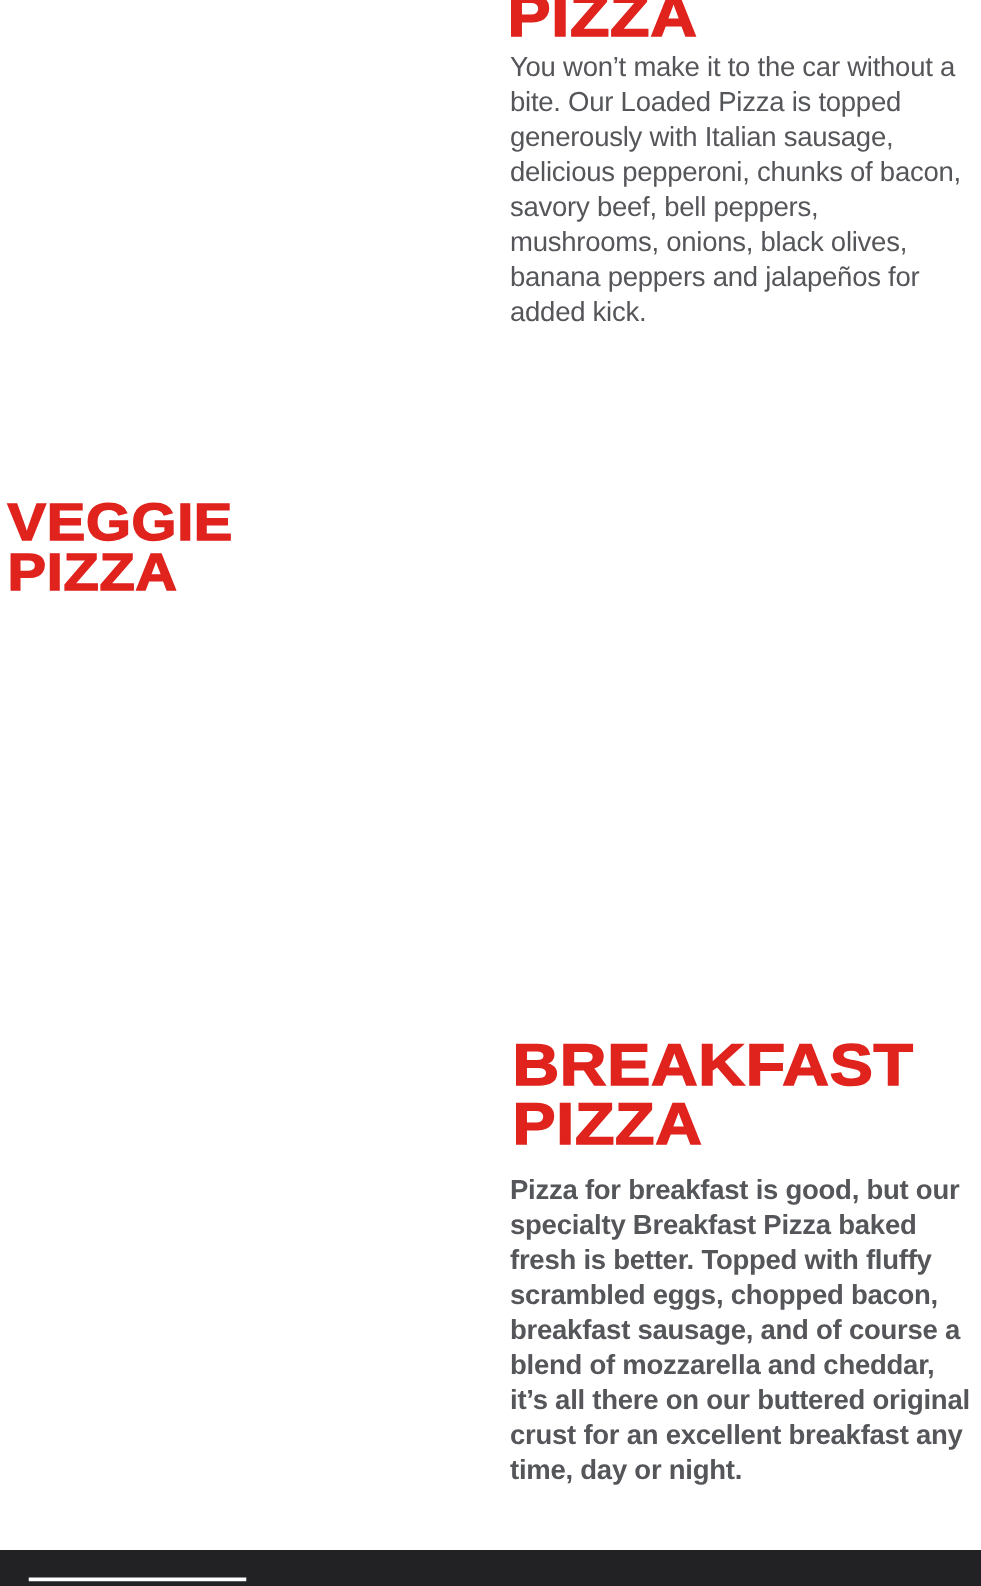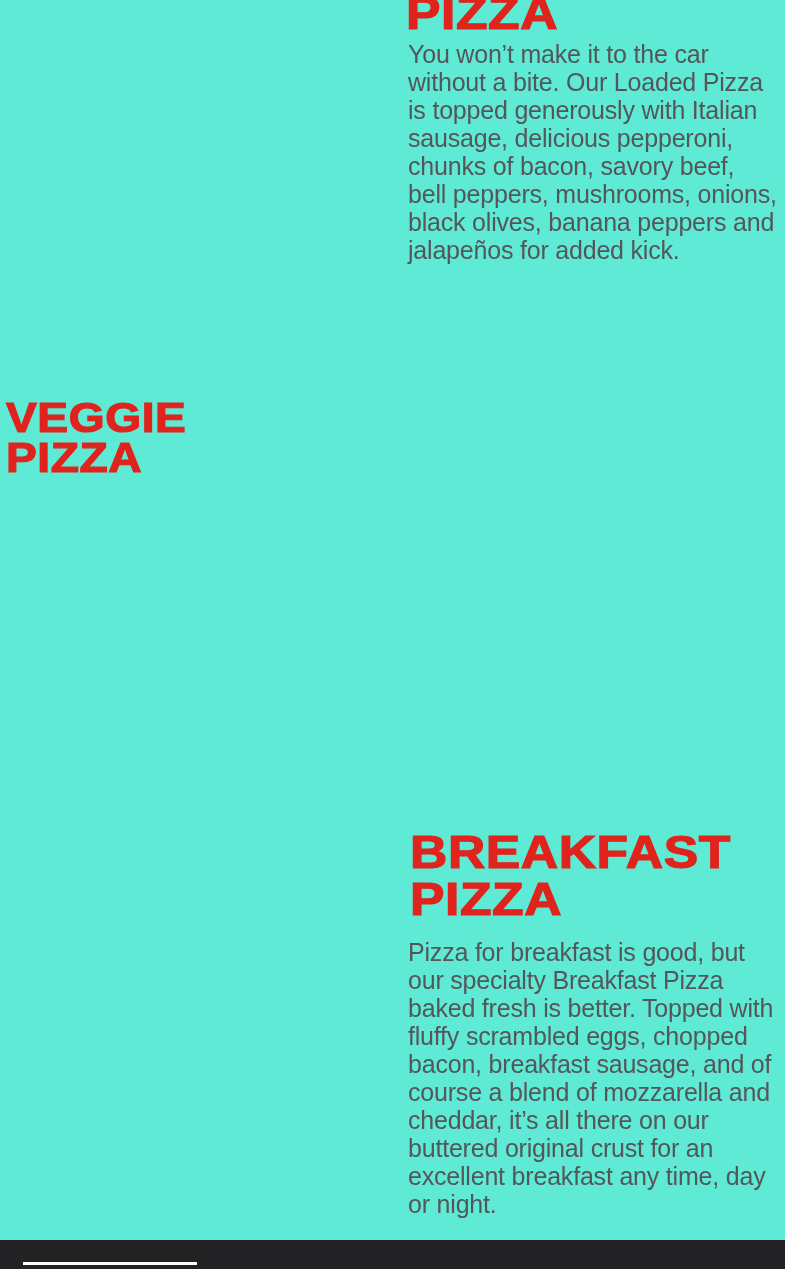--- a/index.html
+++ b/index.html
@@ -4,41 +4,41 @@
 <style>
   html, body {
     margin: 0;
     padding: 0;
     background: #c4c3c5;
   }
   .page {
     position: relative;
     width: 785px;
     height: 1269px;
-    background: #5eead4;
+    background: #ffffff;
     overflow: hidden;
     font-family: "Liberation Sans", sans-serif;
   }
   .heading {
     position: absolute;
     margin: 0;
     color: #e0231d;
     font-weight: bold;
     letter-spacing: 0.5px;
     transform: scaleX(1.1);
     transform-origin: left top;
     white-space: nowrap;
     -webkit-text-stroke: 1.2px #e0231d;
   }
   .heading .hl { display: block; }
   .body-text {
     position: absolute;
     margin: 0;
     color: #55565a;
-    font-size: 25px;
+    font-size: 22px;
     line-height: 28px;
     letter-spacing: -0.2px;
   }
   
   .h-loaded {
     left: 406px;
     top: -11px;
     font-size: 47px;
     line-height: 47px;
   }
@@ -63,20 +63,21 @@
   .h-breakfast {
     left: 410px;
     top: 828px;
     font-size: 47px;
     line-height: 47px;
   }
   .p-breakfast {
     left: 408px;
     top: 938px;
     width: 370px;
+    font-weight: bold;
   }
   
   .footer {
     position: absolute;
     left: 0;
     bottom: 0;
     width: 785px;
     height: 29px;
     background: #222123;
   }

